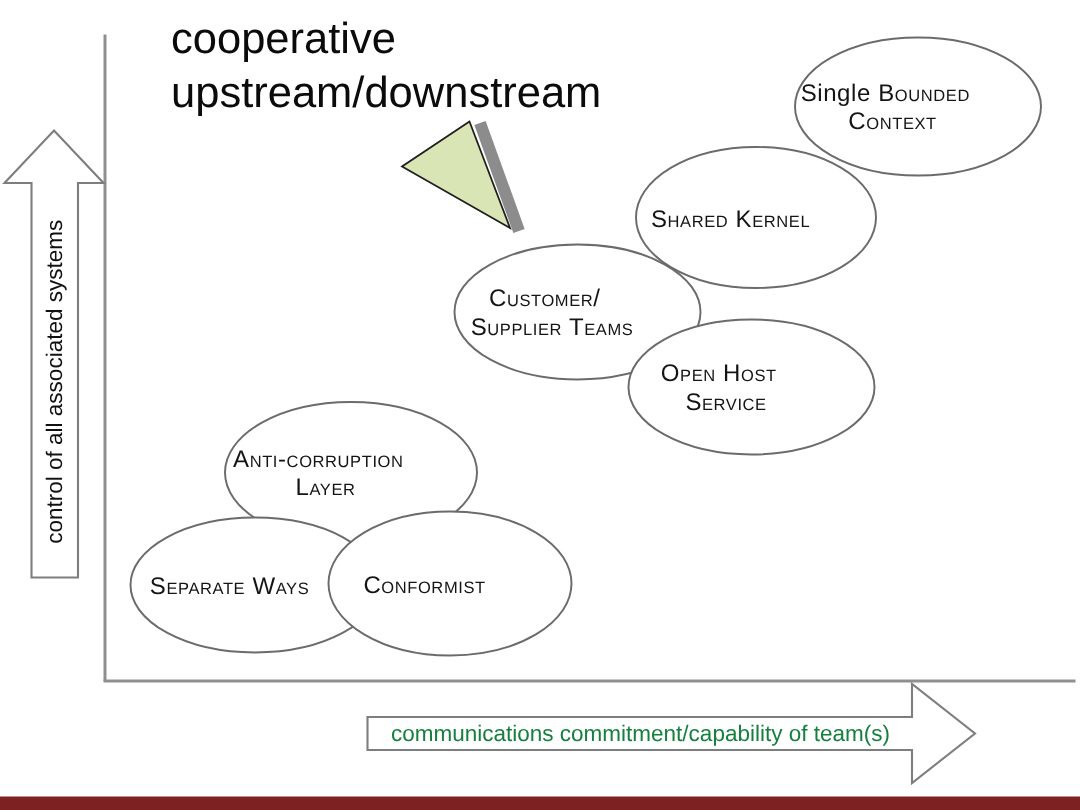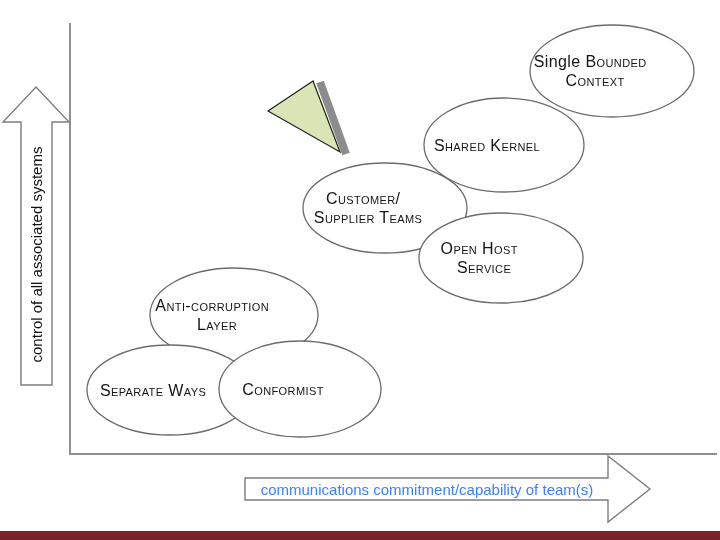--- a/index.html
+++ b/index.html
@@ -21,21 +21,21 @@
   .ylabel-box{
     position:absolute;left:22px;top:124px;width:30px;height:260px;
     display:flex;align-items:center;justify-content:center;
   }
   .ylabel-box span{
     transform:rotate(-90deg);white-space:nowrap;font-size:15px;color:#111;
   }
   .xlabel-box{
     position:absolute;left:246px;top:478px;width:362px;height:22px;
     display:flex;align-items:center;justify-content:center;
-    font-size:15px;color:#3b82f6;white-space:nowrap;
+    font-size:15px;color:#15803d;white-space:nowrap;
   }
   .bottom-bar{
     position:absolute;left:0;bottom:0;width:720px;height:9px;background:#7e2123;
   }
 </style>
 </head>
 <body>
 
 <div class="canvas">
 
@@ -98,20 +98,24 @@
 
     <g>
       <ellipse class="node" cx="300" cy="389" rx="81" ry="48"></ellipse>
       <text class="nlabel">
         <tspan class="sc" x="300" y="395">Conformist</tspan>
       </text>
     </g>
 
   </svg>
 
+  <div class="title">
+    <div>cooperative</div>
+    <div>upstream/downstream</div>
+  </div>
 
   <div class="ylabel-box">
     <span>control of all associated systems</span>
   </div>
   <div class="xlabel-box">communications commitment/capability of team(s)</div>
 
   <div class="bottom-bar"></div>
 
 </div>
 

